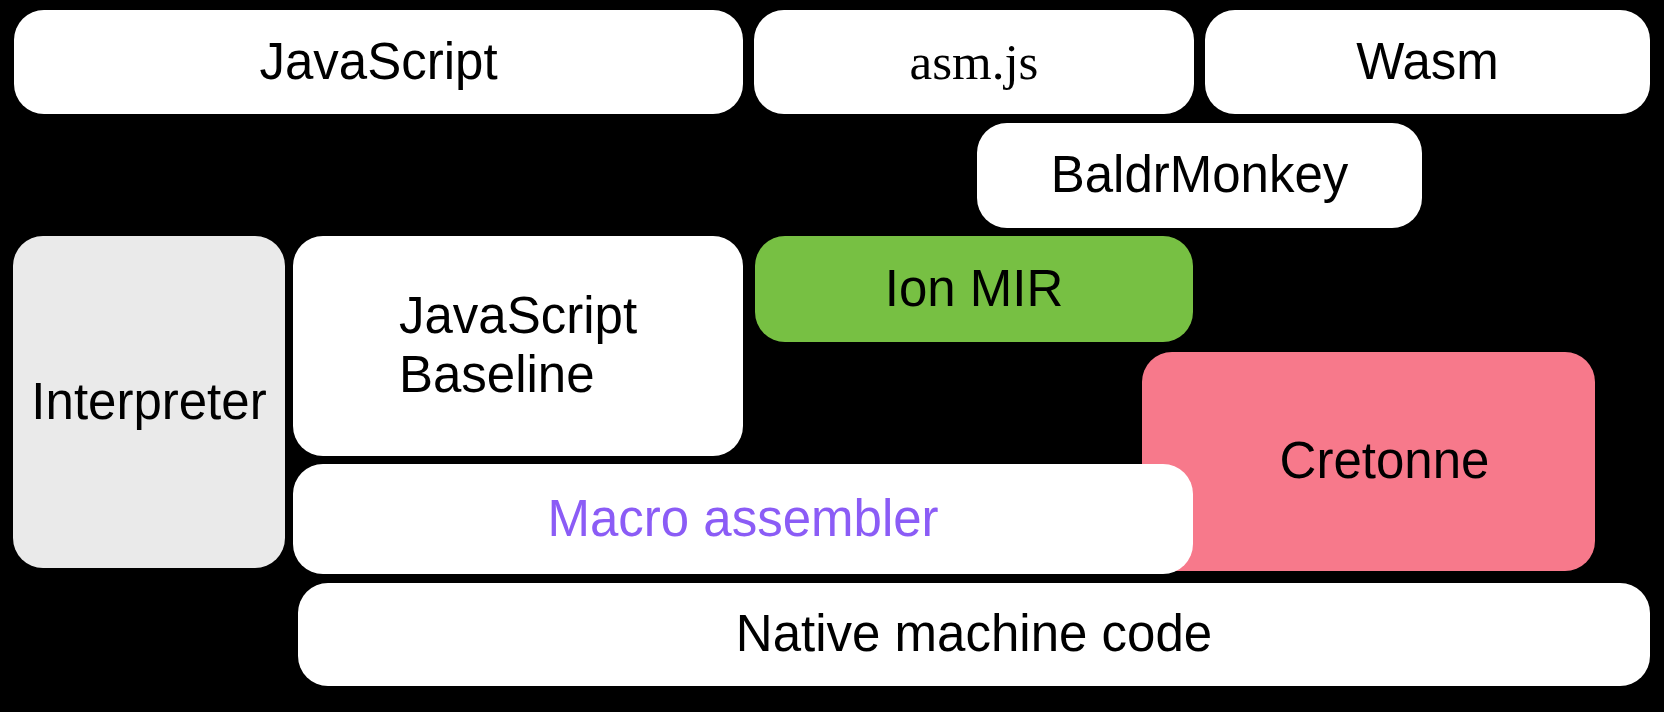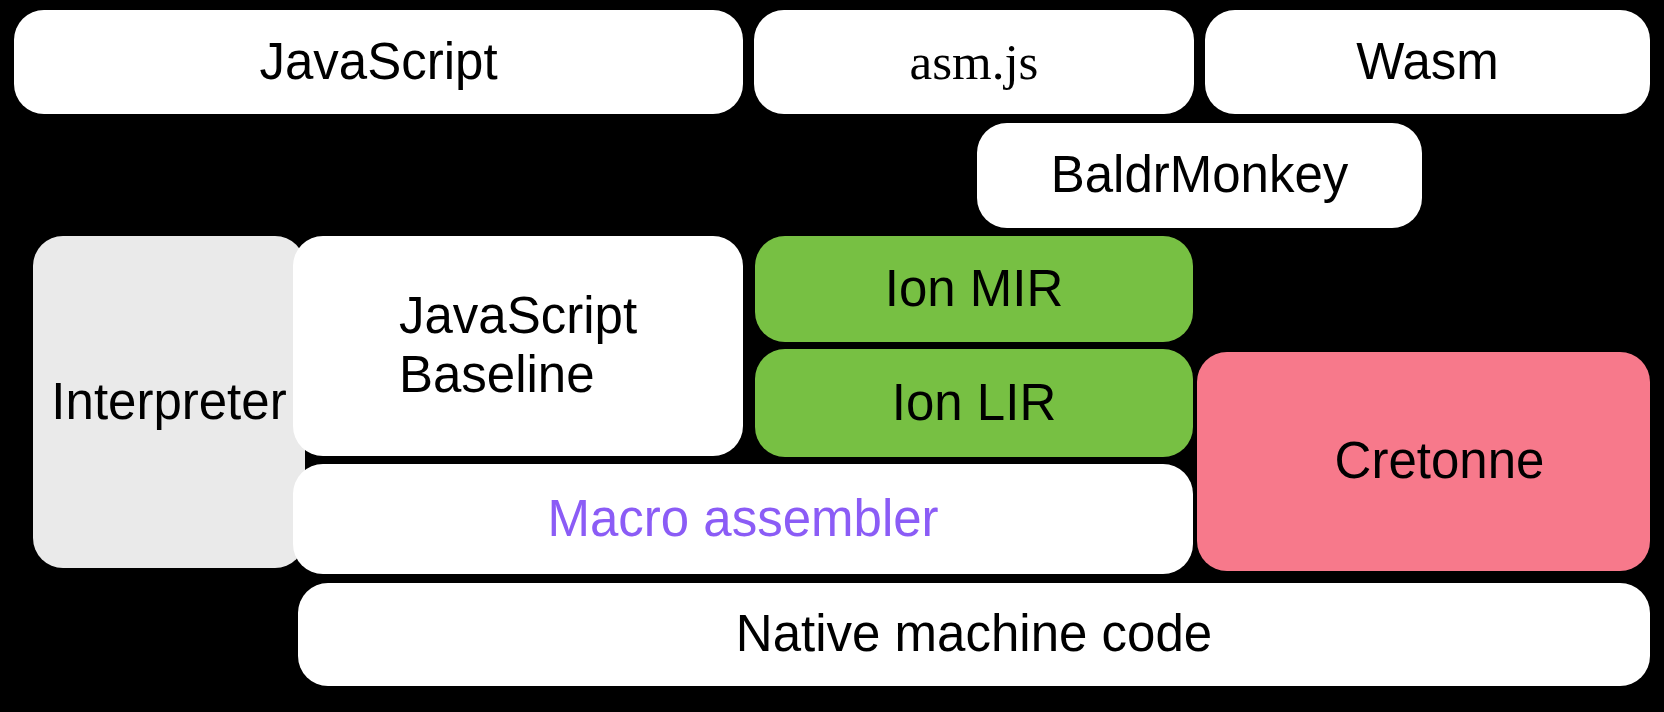--- a/index.html
+++ b/index.html
@@ -34,46 +34,45 @@
   
   #n-javascript   { left: 14px;   top: 10px;  width: 729px;  height: 104px; }
   #n-asmjs        { left: 754px;  top: 10px;  width: 440px;  height: 104px; }
   #n-wasm         { left: 1205px; top: 10px;  width: 445px;  height: 104px; }
   #n-bytecode     { left: 14px;   top: 123px; width: 954px;  height: 105px; }
   #n-baldrmonkey  { left: 977px;  top: 123px; width: 445px;  height: 105px; }
   #n-interpreter  { left: 13px;   top: 236px; width: 272px;  height: 332px; }
   #n-baseline     { left: 293px;  top: 236px; width: 450px;  height: 220px; }
   #n-ionmir       { left: 755px;  top: 236px; width: 438px;  height: 106px; }
   #n-ionlir       { left: 755px;  top: 349px; width: 438px;  height: 108px; }
-  #n-cretonne     { left: 1197px; top: 352px; width: 453px;  height: 219px; padding-left: 32px; }
+  #n-cretonne     { left: 1142px; top: 352px; width: 453px;  height: 219px; padding-left: 32px; }
   #n-macroasm     { left: 293px;  top: 464px; width: 900px;  height: 110px; }
   #n-native       { left: 298px;  top: 583px; width: 1352px; height: 103px; }
 </style>
 </head>
 <body>
 
 <div class="canvas" style="background: rgb(0, 0, 0);">
 
   <div class="box" id="n-javascript" data-color="diagram.nodes.0.color" style="background: rgb(255, 255, 255); color: rgb(0, 0, 0);">JavaScript</div>
 
   <div class="box" id="n-asmjs" data-color="diagram.nodes.1.color" style="background: rgb(255, 255, 255); color: rgb(0, 0, 0); font-family: Liberation Serif, serif;">asm.js</div>
 
   <div class="box" id="n-wasm" data-color="diagram.nodes.2.color" style="background: rgb(255, 255, 255); color: rgb(0, 0, 0);">Wasm</div>
 
 
   <div class="box" id="n-baldrmonkey" data-color="diagram.nodes.4.color" style="background: rgb(255, 255, 255); color: rgb(0, 0, 0);">BaldrMonkey</div>
 
-  <div class="box" id="n-interpreter" data-color="diagram.nodes.5.color" style="background: rgb(234, 234, 234); color: rgb(0, 0, 0); margin-left: 20px;">Interpreter</div>
+  <div class="box" id="n-interpreter" data-color="diagram.nodes.5.color" style="background: rgb(234, 234, 234); color: rgb(0, 0, 0);">Interpreter</div>
 
   <div class="box" id="n-baseline" data-color="diagram.nodes.6.color" style="background: rgb(255, 255, 255); color: rgb(0, 0, 0);">JavaScript
 Baseline</div>
 
   <div class="box" id="n-ionmir" data-color="diagram.nodes.7.color" style="background: rgb(119, 192, 67); color: rgb(0, 0, 0);">Ion MIR</div>
 
-  <div class="box" id="n-ionlir" data-color="diagram.nodes.8.color" style="background: rgb(119, 192, 67); color: rgb(0, 0, 0);">Ion LIR</div>
 
   <div class="box" id="n-cretonne" data-color="diagram.nodes.9.color" style="background: rgb(247, 121, 139); color: rgb(0, 0, 0);">Cretonne</div>
 
   <div class="box" id="n-macroasm" data-color="diagram.nodes.10.color" style="background: rgb(255, 255, 255); color: #8b5cf6;">Macro assembler</div>
 
   <div class="box" id="n-native" data-color="diagram.nodes.11.color" style="background: rgb(255, 255, 255); color: rgb(0, 0, 0);">Native machine code</div>
 
 </div>
 
 </body></html>

